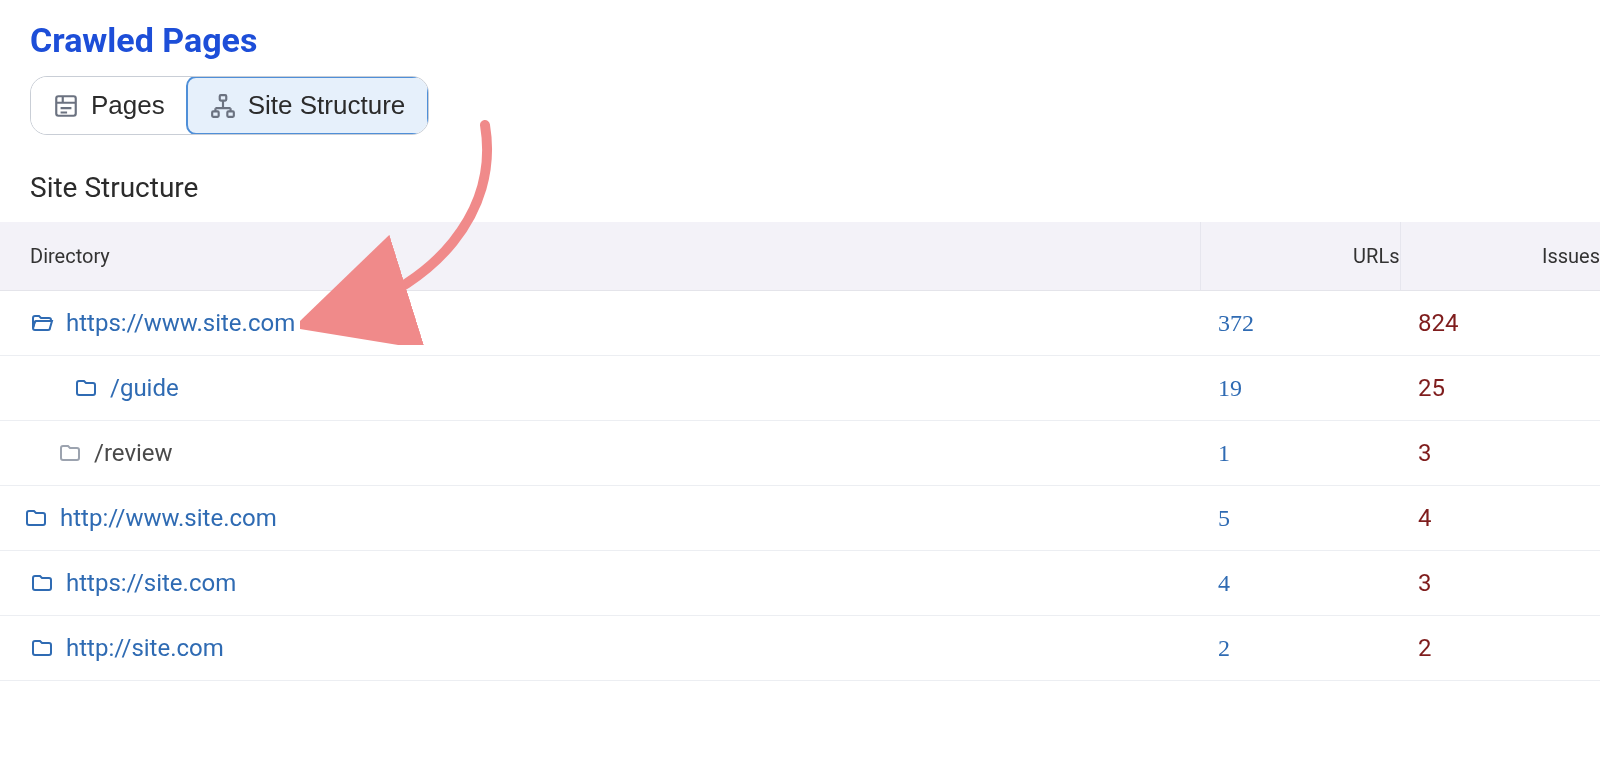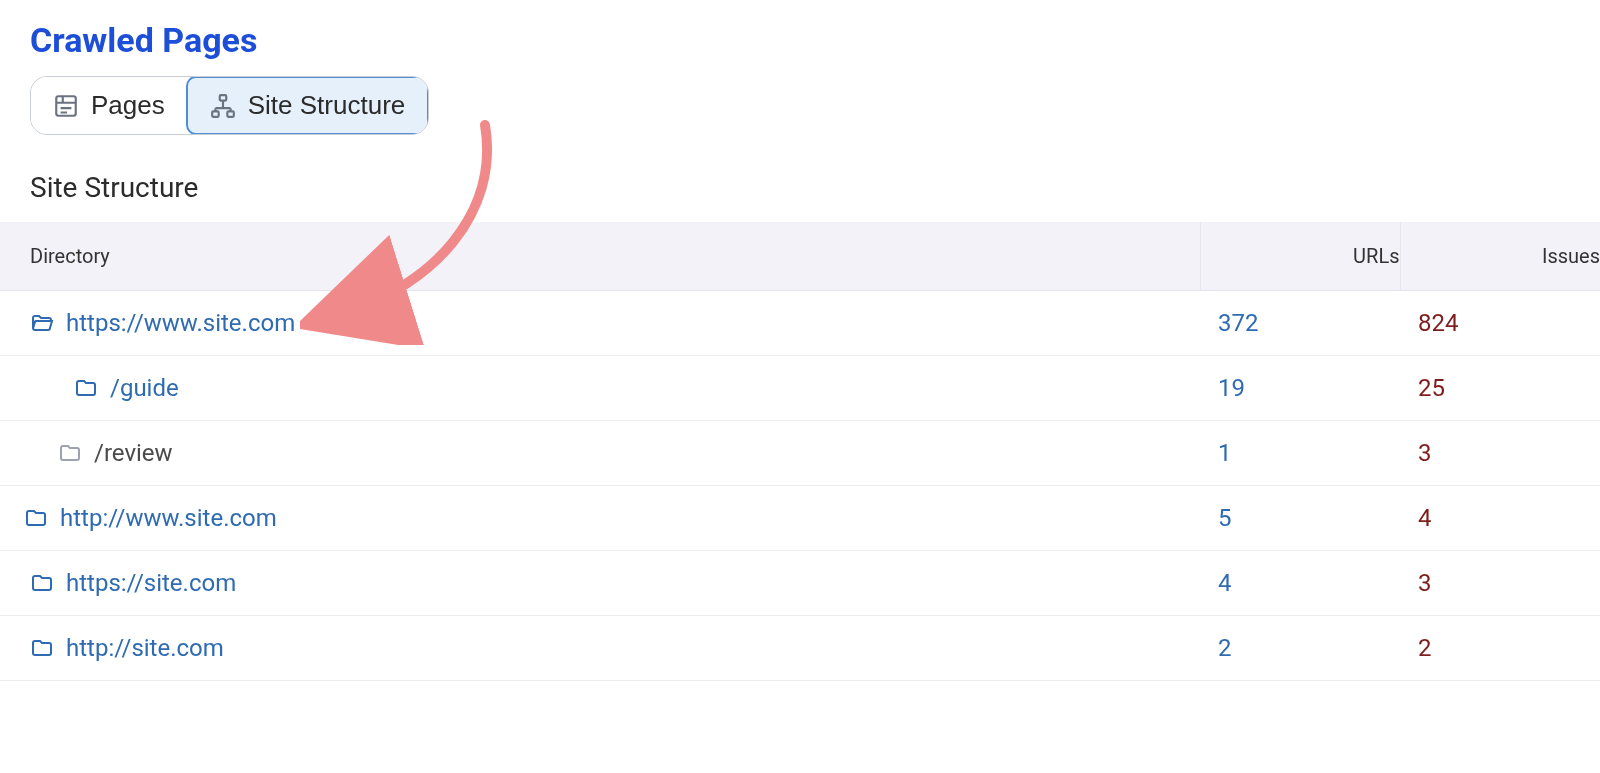--- a/index.html
+++ b/index.html
@@ -68,21 +68,21 @@
     font-size: 24px;
     vertical-align: middle;
   }
   .cell-dir { display: flex; align-items: center; gap: 12px; }
   .cell-dir.indent-1 { padding-left: 28px; }
   .dir-link { color: #2f6bb3; text-decoration: none; cursor: pointer; }
   .dir-link.muted { color: #4a4a4a; }
   .folder-icon { display: inline-flex; }
   .folder-icon.blue { color: #2f6bb3; }
   .folder-icon.gray { color: #9ca3af; }
-  td.col-urls-cell { text-align: left; color: #2f6bb3; padding-left: 18px; }
+  td.col-urls-cell { text-align: left; color: #2f6bb3; padding-left: 18px; font-family: Liberation Serif, serif; }
   td.col-urls-cell a { color: #2f6bb3; text-decoration: none; cursor: pointer; }
   td.col-issues-cell { text-align: left; color: #7f1d1d; padding-left: 18px; }
   .arrow-overlay {
     position: absolute;
     pointer-events: none;
     left: 300px;
     top: 85px;
     width: 260px;
     height: 260px;
   }

